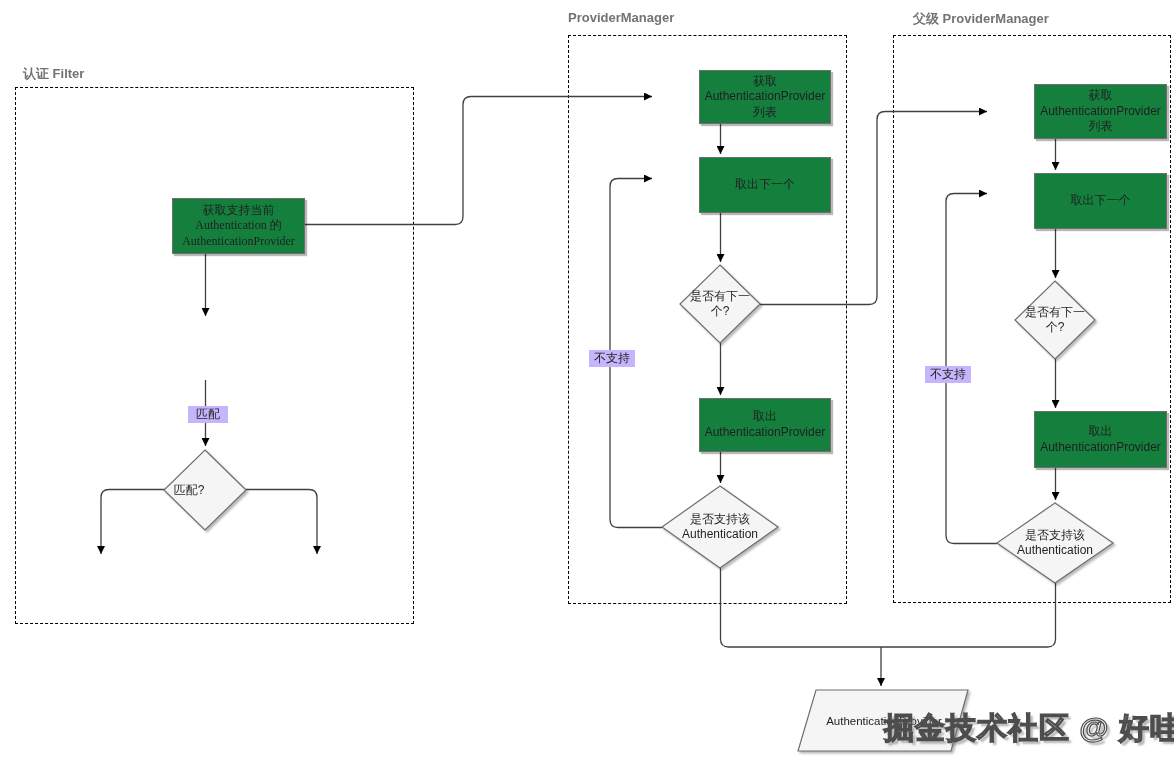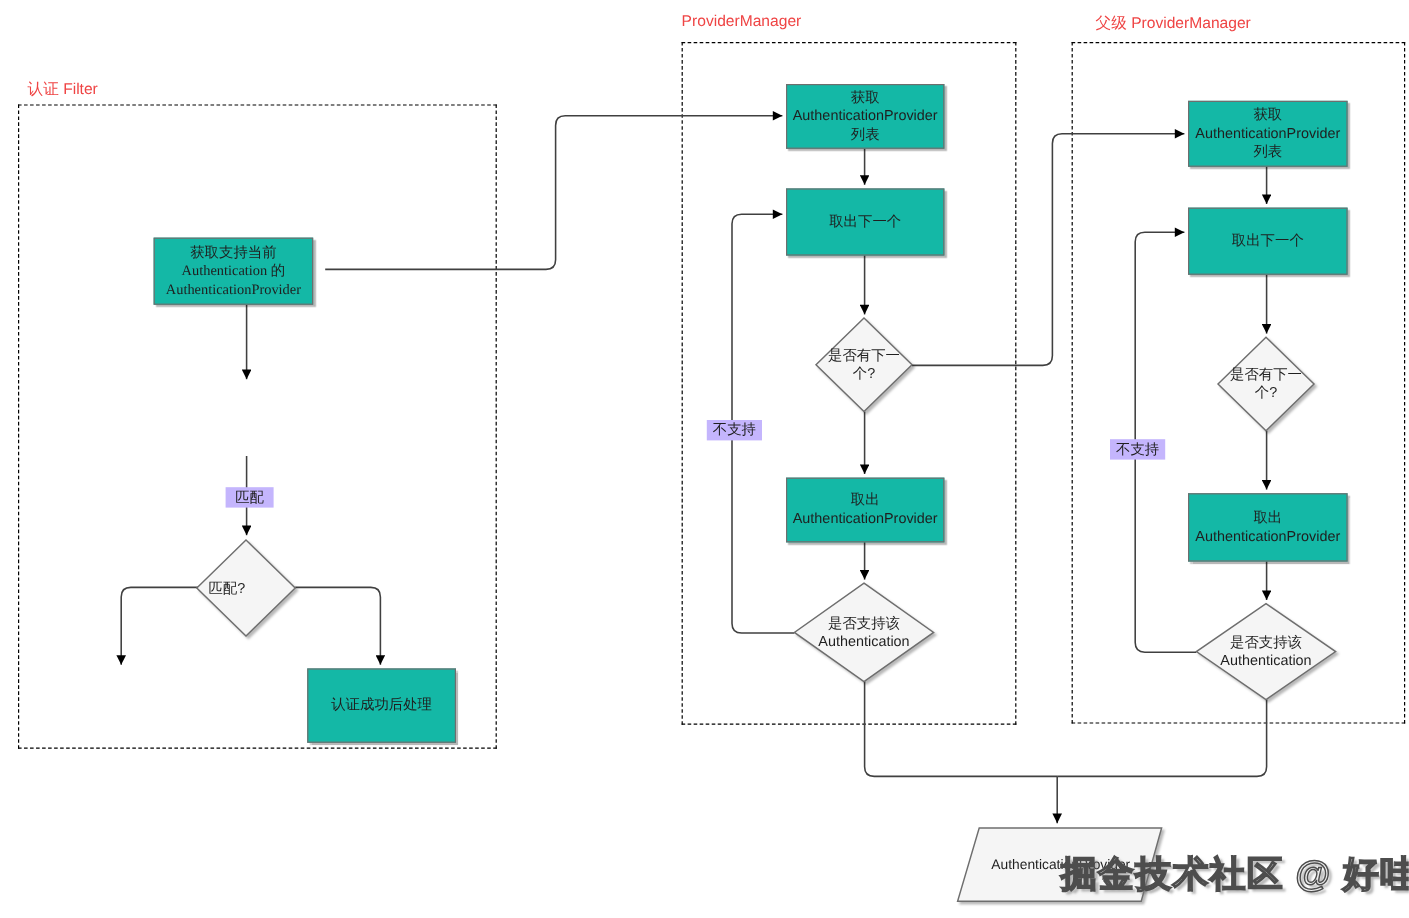--- a/index.html
+++ b/index.html
@@ -1,27 +1,27 @@
 <!DOCTYPE html>
 <html><head>
 <meta charset="utf-8">
 <style>
   html,body{margin:0;padding:0;background:#ffffff;}
   body{width:1174px;height:765px;position:relative;overflow:hidden;
        font-family:"Liberation Sans","DejaVu Sans",sans-serif;color:#1f1f1f;}
   .stage{position:absolute;inset:0;width:1174px;height:765px;}
   .group{position:absolute;border:1px dashed #000;background:transparent;z-index:1;}
-  .group-title{position:absolute;font-size:13px;font-weight:normal;color:#ef4444;z-index:3;white-space:nowrap;}
+  .group-title{position:absolute;font-size:13px;font-weight:bold;color:#737373;z-index:3;white-space:nowrap;}
   svg.edges{position:absolute;left:0;top:0;z-index:2;}
   svg .edge{fill:none;stroke:#404040;stroke-width:1.3;}
   svg .shape{fill:#f5f5f5;stroke:#6e6e6e;stroke-width:1.2;filter:drop-shadow(2px 2px 1px rgba(0,0,0,0.28));}
-  .node{position:absolute;z-index:3;background:#14b8a6;border:1px solid #6e6e6e;
+  .node{position:absolute;z-index:3;background:#15803d;border:1px solid #6e6e6e;
         box-shadow:2px 2px 1px rgba(0,0,0,0.28);
         display:flex;align-items:center;justify-content:center;text-align:center;
-        font-size:12px;line-height:1.3;white-space:pre-line;}
+        font-size:12px;line-height:1.3;white-space:pre-line;margin-left:44px;}
   .shape-label{position:absolute;z-index:3;text-align:center;font-size:12px;line-height:1.25;white-space:pre-line;}
   .edge-label{position:absolute;z-index:4;background:#c4b5fd;font-size:12px;padding:0 2px;text-align:center;white-space:nowrap;}
   .watermark{position:absolute;z-index:6;font-size:30px;font-weight:bold;letter-spacing:1px;white-space:nowrap;
              color:#eeeeee;-webkit-text-stroke:1.2px #4d4d4d;
              text-shadow:3px 3px 2px rgba(120,120,120,0.55);}
 </style>
 </head>
 <body>
 
 <div class="stage">
@@ -69,21 +69,20 @@
     <polygon class="shape" points="720,486 778,527 720,568 662,527"></polygon>
     <polygon class="shape" points="1055,281 1095,320 1055,359 1015,320"></polygon>
     <polygon class="shape" points="1055,503 1113,543 1055,583 997,543"></polygon>
 
     <polygon class="shape" points="816,690 968,690 951,751 798,751"></polygon>
   </svg>
 
   <div class="node" style="left:128px;top:198px;width:131px;height:54px;font-family:Liberation Serif, serif;">获取支持当前
 Authentication 的
 AuthenticationProvider</div>
-  <div class="node" style="left:256px;top:557px;width:122px;height:60px;">认证成功后处理</div>
 
   <div class="node" style="left:655px;top:70px;width:130px;height:52px;">获取
 AuthenticationProvider
 列表</div>
   <div class="node" style="left:655px;top:157px;width:130px;height:54px;">取出下一个</div>
   <div class="node" style="left:655px;top:398px;width:130px;height:52px;">取出
 AuthenticationProvider</div>
 
   <div class="node" style="left:990px;top:84px;width:131px;height:53px;">获取
 AuthenticationProvider

